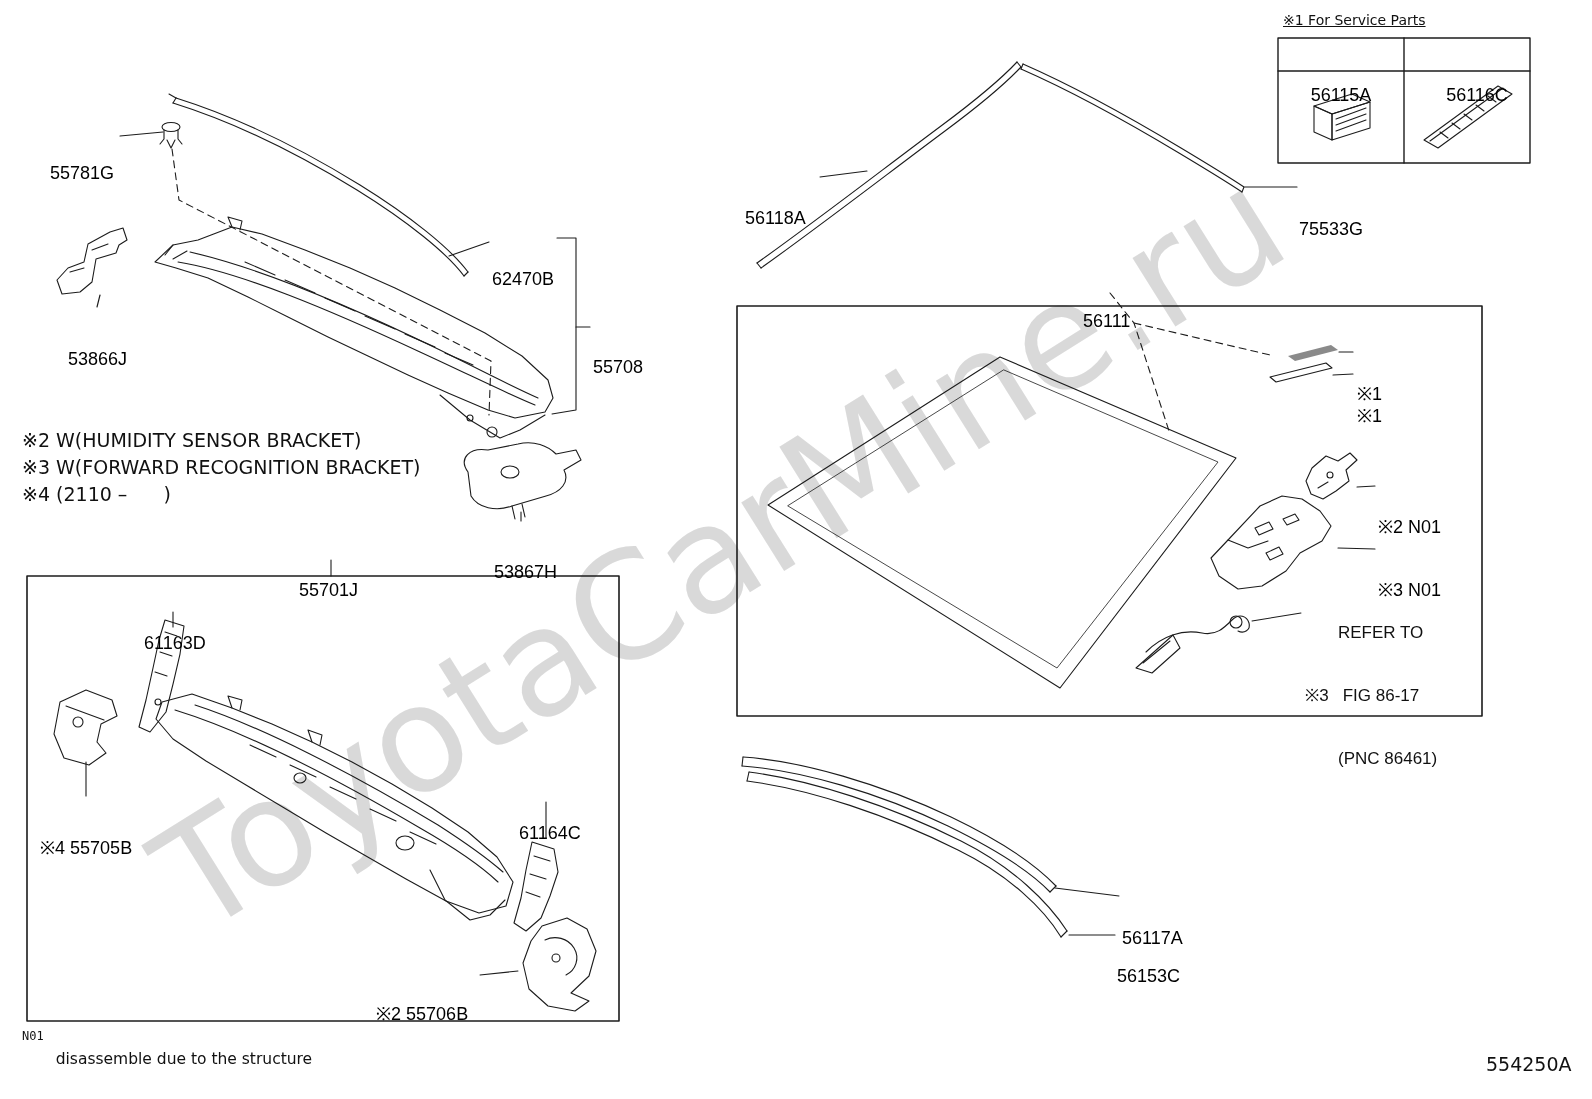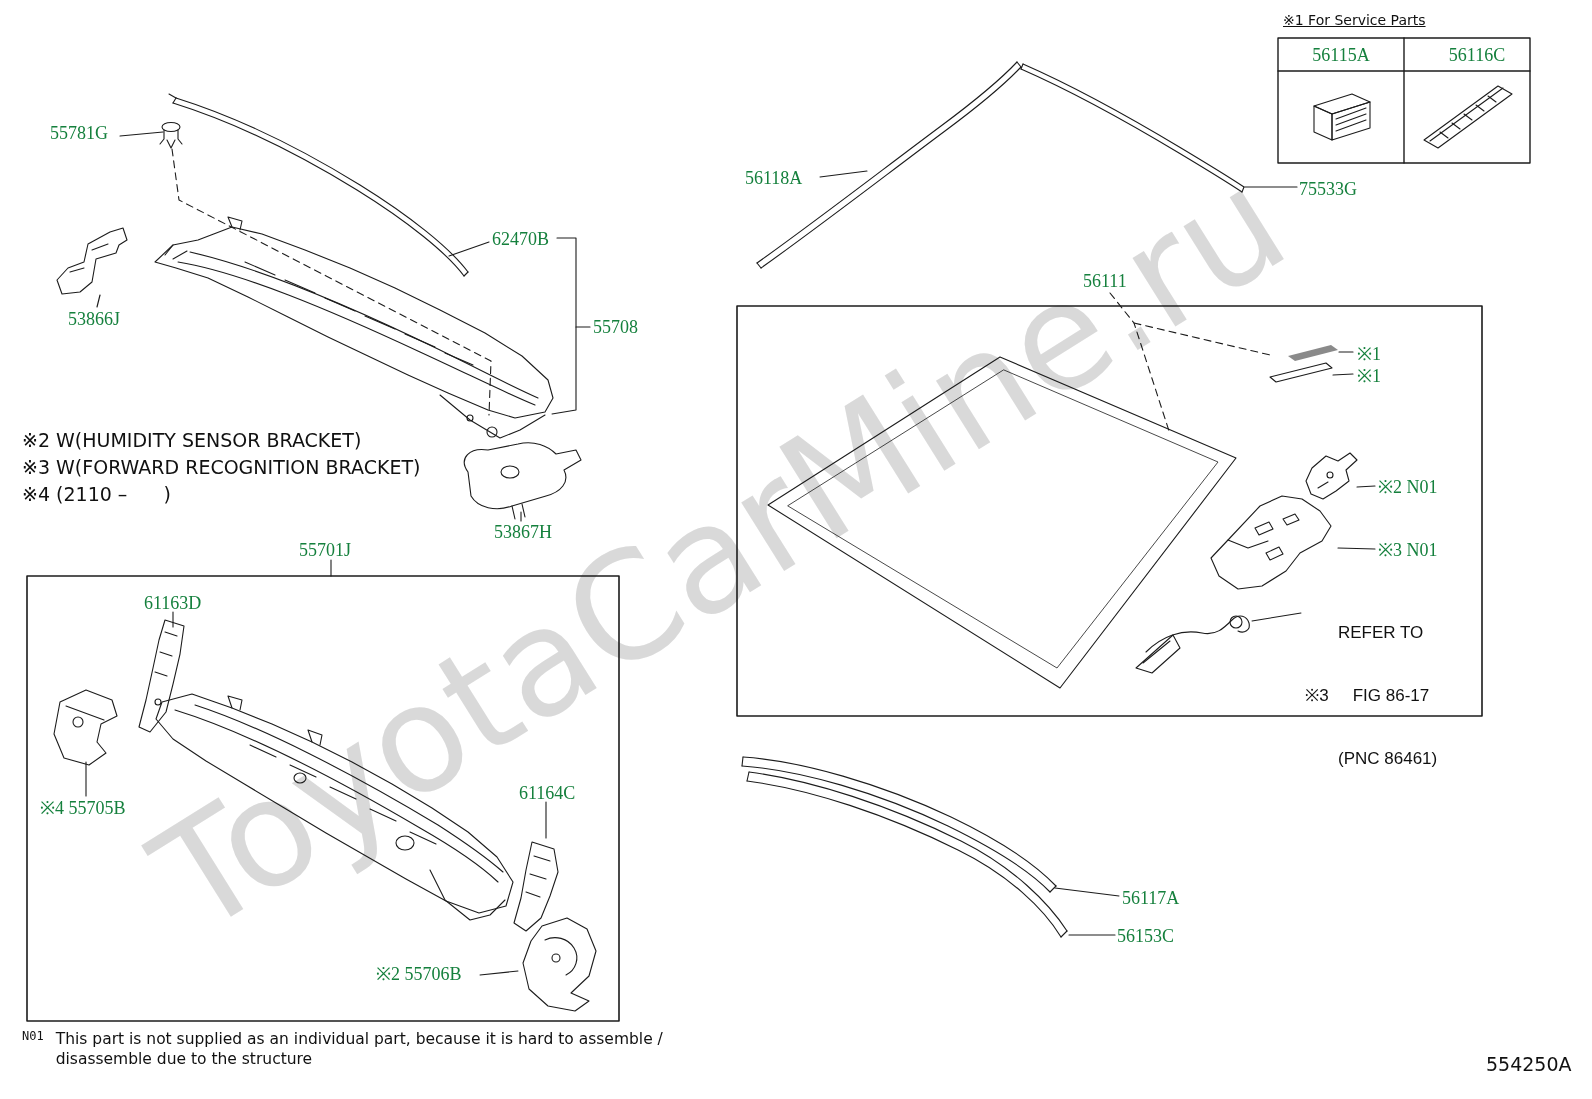--- a/index.html
+++ b/index.html
@@ -9,22 +9,22 @@
     overflow:hidden; font-family:"DejaVu Sans", sans-serif; color:#111;
   }
   .watermark {
     position:absolute; left:-60px; top:465px; width:1560px; text-align:center;
     font-family:"DejaVu Sans", sans-serif; font-size:148px; font-weight:400;
     color:#b5b5b5; opacity:.5; transform:rotate(-32deg);
     z-index:1; pointer-events:none; white-space:nowrap;
   }
   svg.art { position:absolute; left:0; top:0; z-index:2; }
   .lbl {
-    position:absolute; z-index:3; font-family:Liberation Serif, serif;
-    font-size:18px; line-height:20px; color:#15803d; white-space:pre;
+    position:absolute; z-index:3; font-family:Liberation Sans, sans-serif;
+    font-size:18px; line-height:20px; color:#000000; white-space:pre;margin-top:40px;
   }
   .txt {
     position:absolute; z-index:3; font-family:"DejaVu Sans","Liberation Sans",sans-serif;
     font-size:19px; line-height:20px; color:#111; white-space:pre;
   }
   .small { font-size:14px;text-decoration:underline; }
   .center { text-align:center; }
   .refblock { position:absolute; z-index:3; font-family:Liberation Sans, sans-serif; font-size:17px; line-height:21px; white-space:pre; }
   .refblock .indent { padding-left:33px; }
   .footer-note { position:absolute; left:22px; top:1029px; z-index:3; display:flex; align-items:flex-start; }
@@ -238,31 +238,31 @@
   <div class="lbl" style="left:1122px;top:888px">56117A</div>
   <div class="lbl" style="left:1117px;top:926px">56153C</div>
 
   <div class="lbl" style="left:1357px;top:344px">※1</div>
   <div class="lbl" style="left:1357px;top:366px">※1</div>
   <div class="lbl" style="left:1378px;top:477px">※2 N01</div>
   <div class="lbl" style="left:1378px;top:540px">※3 N01</div>
 
   <div class="refblock" style="left:1305px;top:580px">
     <div class="indent">REFER TO</div>
-    <div><span>※3</span><span style="margin-left:24px">FIG 86-17</span></div>
+    <div><span>※3</span><span style="margin-left:14px">FIG 86-17</span></div>
     <div class="indent">(PNC 86461)</div>
   </div>
 
   <div class="txt" style="left:22px;top:430px">※2 W(HUMIDITY SENSOR BRACKET)</div>
   <div class="txt" style="left:22px;top:457px">※3 W(FORWARD RECOGNITION BRACKET)</div>
   <div class="txt" style="left:22px;top:484px">※4 (2110 –      )</div>
 
   <div class="txt small" style="left:1283px;top:10px">※1 For Service Parts</div>
   <div class="lbl center" style="left:1278px;top:45px;width:126px">56115A</div>
   <div class="lbl center" style="left:1404px;top:45px;width:146px">56116C</div>
 
   <div class="footer-note">
     <span class="code">N01</span>
-    <span class="body"><span>This part is not supplied as an individual part, because it is hard to assemble /</span><br><span>disassemble due to the structure</span></span>
+    <span class="body"><br><span>disassemble due to the structure</span></span>
   </div>
   <div class="txt" style="left:1486px;top:1054px">554250A</div>
 
 </div>
 
 </body></html>

